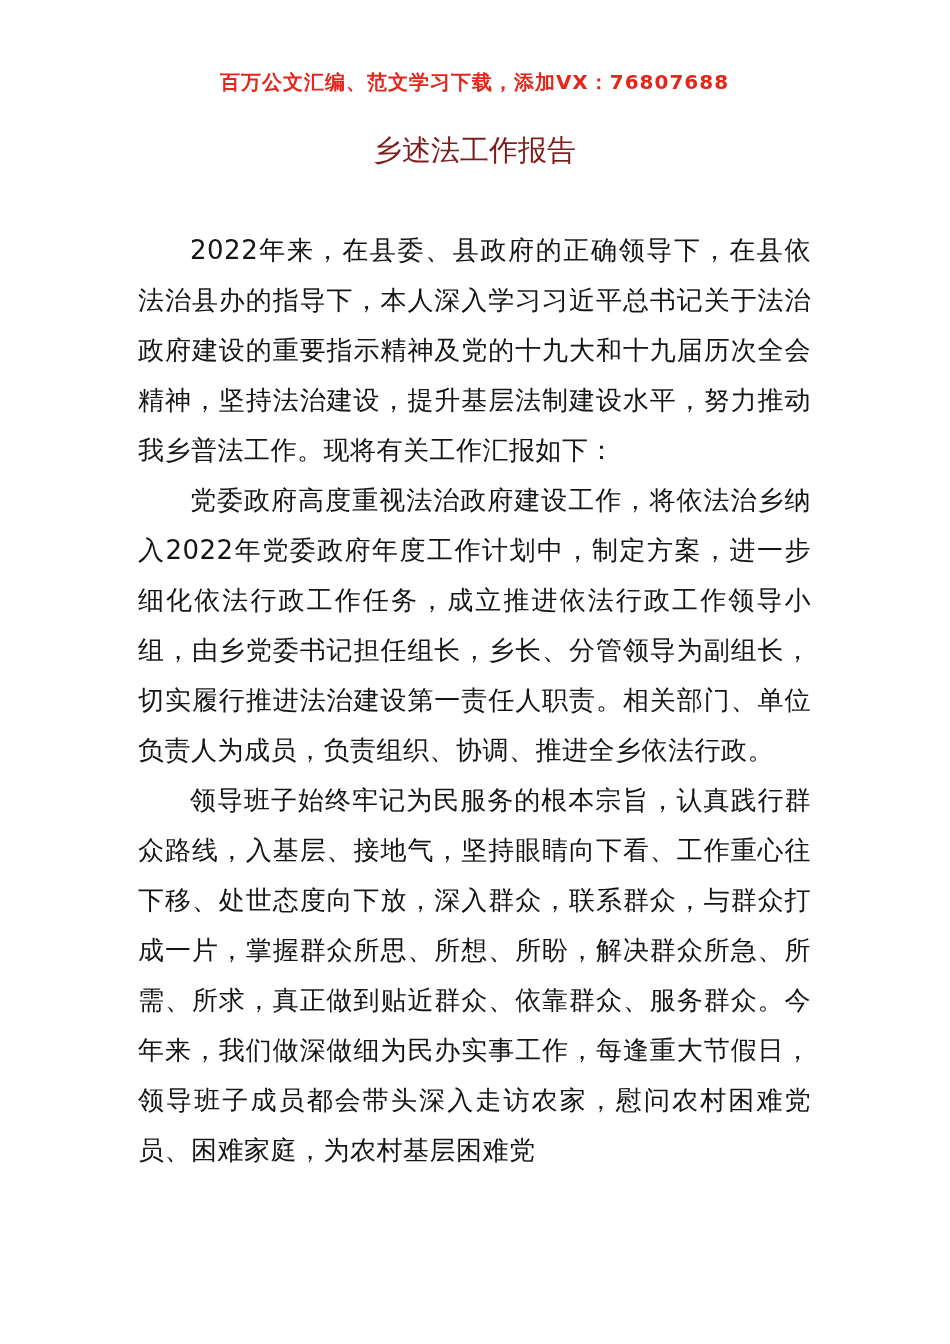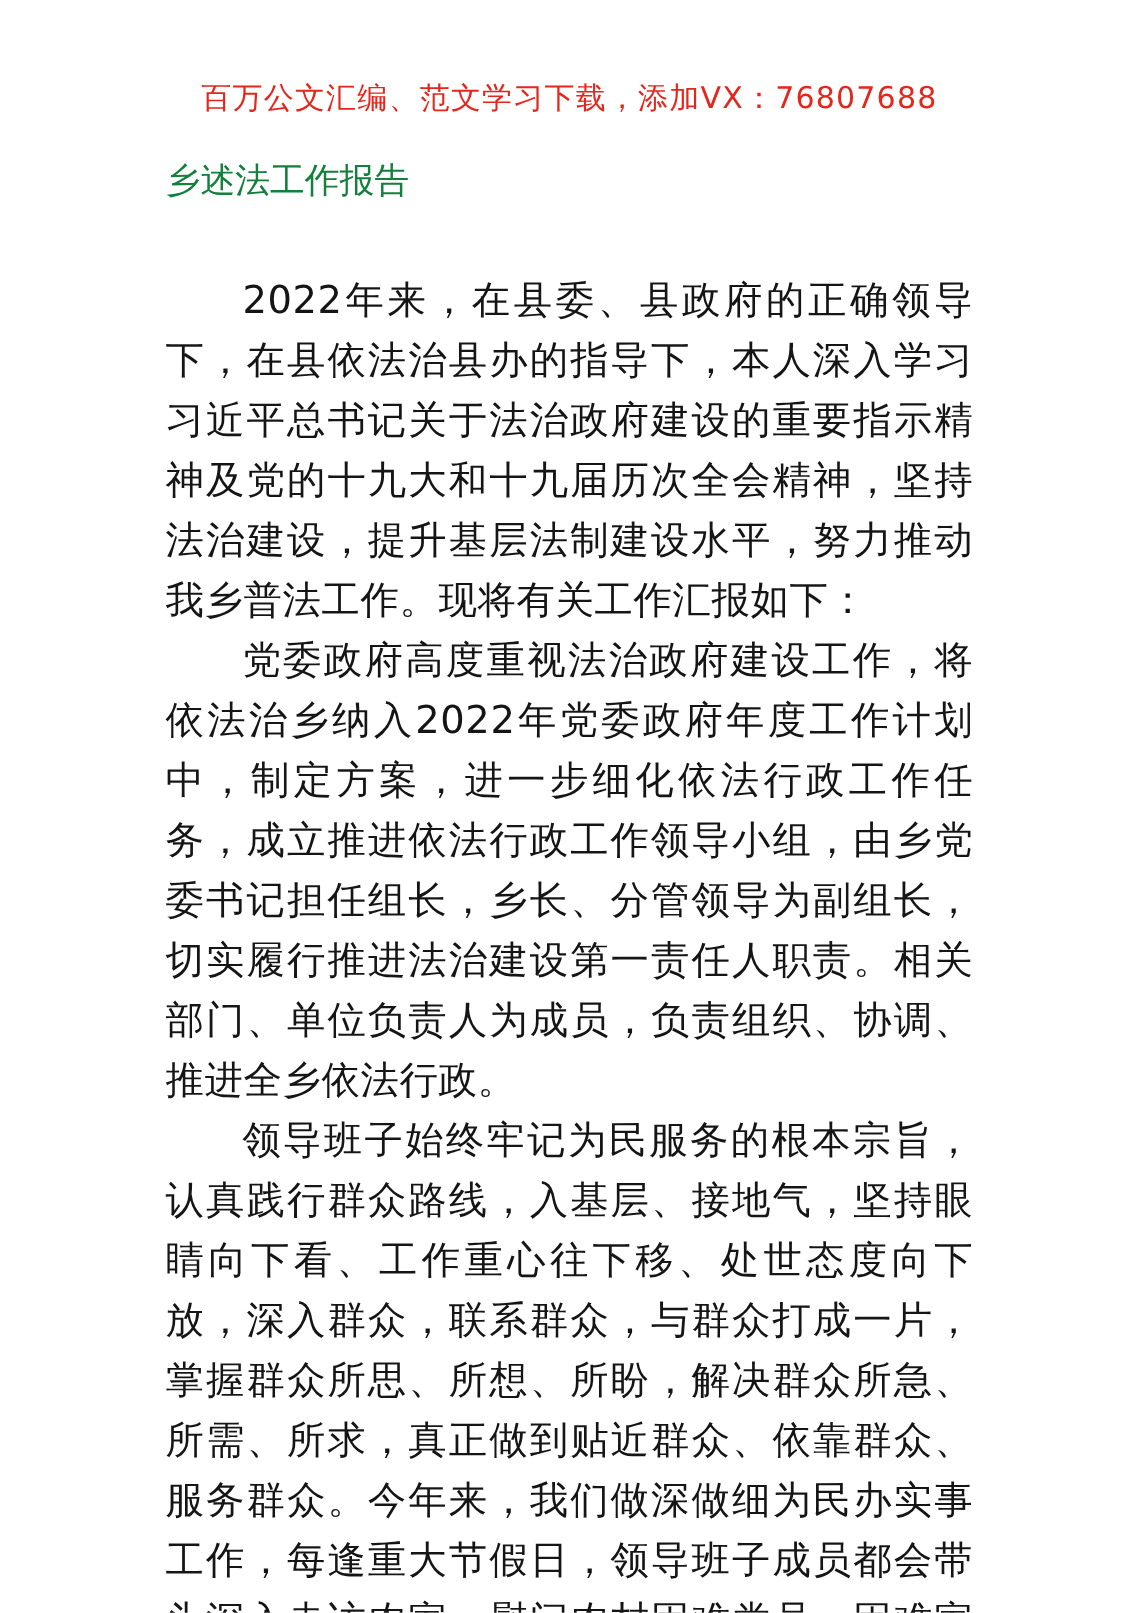--- a/index.html
+++ b/index.html
@@ -16,38 +16,40 @@
   }
   .page {
     box-sizing: border-box;
     width: 950px;
     height: 1344px;
     padding: 66px 139px 0 138px;
     background: #ffffff;
   }
   .watermark {
     text-align: center;
-    font-size: 25px;
+    font-size: 20px;
     line-height: 32px;
     letter-spacing: 1px;
     white-space: nowrap;
+    font-weight: bold;
   }
   .doc-title {
     margin: 34px 0 0 0;
+    text-align: center;
     font-size: 29px;
     line-height: 36px;
     font-weight: 500;
-    color: #15803d;
+    color: #7f1d1d;
   }
   .content {
     margin-top: 57px;
   }
   .content .block {
     margin: 0;
-    font-size: 32px;
+    font-size: 26px;
     line-height: 50px;
     text-indent: 2em;
     text-align: justify;
     letter-spacing: 0.5px;
     color: #151515;
   }
   .content .heading {
     font-weight: 500;
   }
 </style>

